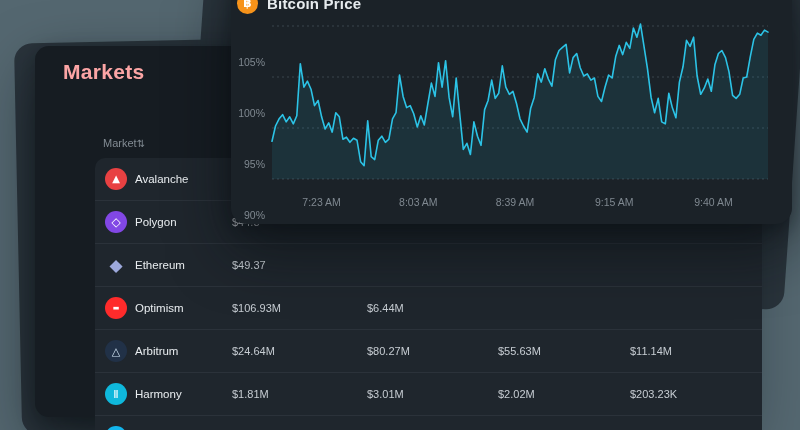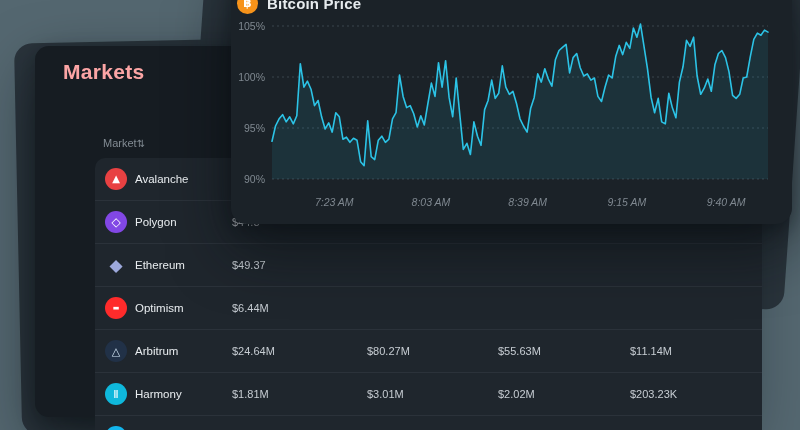--- a/index.html
+++ b/index.html
@@ -36,23 +36,23 @@
   .chartp{position:absolute;left:231px;top:-30px;width:561px;height:254px;
           background:#1b2228;border-radius:16px;z-index:2;
           box-shadow:0 24px 60px rgba(8,13,17,.6),0 6px 18px rgba(8,13,17,.4);}
   .chead{position:absolute;left:6px;top:20px;height:26px;display:flex;
          align-items:center;gap:9px;}
   .btc{width:21px;height:21px;border-radius:50%;background:#f7931a;
        display:flex;align-items:center;justify-content:center;}
   .btc span{color:#fff;font-weight:bold;font-size:12px;font-family:"DejaVu Sans",sans-serif;}
   .ctitle{color:#e6ebee;font-size:15px;font-weight:bold;letter-spacing:.2px;}
   .ylab{position:absolute;left:0;width:34px;text-align:right;color:#7f8890;
-        font-size:10.5px;}
-  .xlab{position:absolute;width:64px;text-align:right;color:#7f8890;
-        font-size:10.5px;top:226px;font-style:italic;}
+        font-size:10.5px;margin-top:36px;}
+  .xlab{position:absolute;width:64px;text-align:center;color:#7f8890;
+        font-size:10.5px;top:226px;}
   svg.plot{position:absolute;left:41px;top:44px;overflow:visible;}
   .gridline{stroke:#3a444d;stroke-width:1;stroke-dasharray:2 3;}
   .area{fill:rgba(44,195,230,.10);stroke:none;}
   .priceline{fill:none;stroke:#2cc3e6;stroke-width:1.6;
              stroke-linejoin:round;stroke-linecap:round;}
 </style>
 </head>
 <body>
 
 <div class="stage">
@@ -111,20 +111,21 @@
     <div class="val"></div>
   </div>
 
   <div class="row">
     <div>
             <span class="coin" style="background: rgb(255, 43, 43);">
       <span class="g" style="color: rgb(255, 255, 255); font-size: 7px;">▬</span>
     </span>
           </div>
     <div class="nm">Optimism</div>
+    <div class="val">$106.93M</div>
     <div class="val">$6.44M</div>
   </div>
 
   <div class="row">
     <div>
             <span class="coin" style="background: rgb(33, 49, 71);">
       <span class="g" style="color: rgb(207, 227, 242); font-size: 11px;">△</span>
     </span>
           </div>
     <div class="nm">Arbitrum</div>

